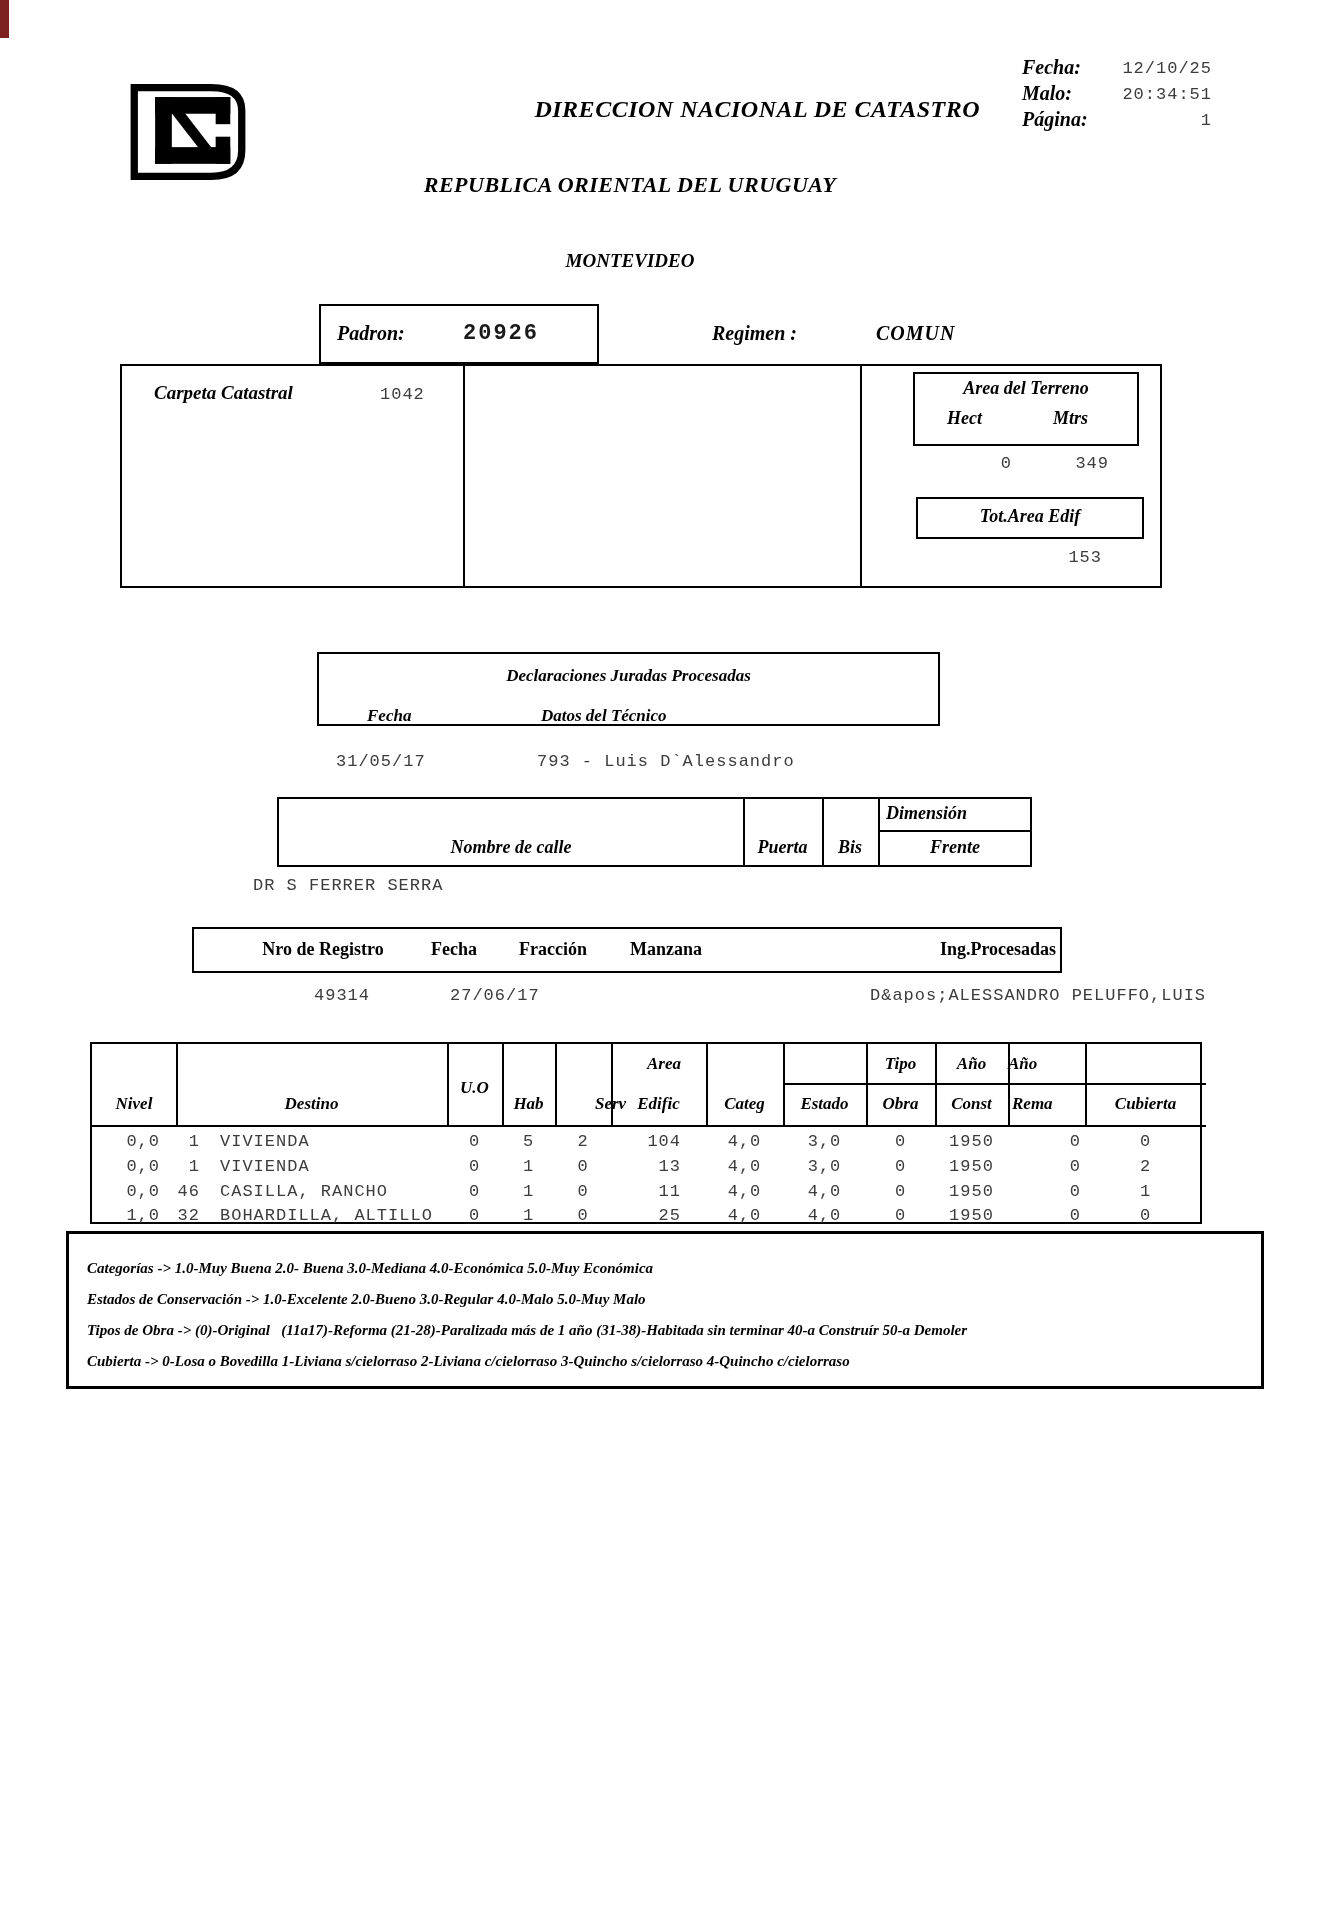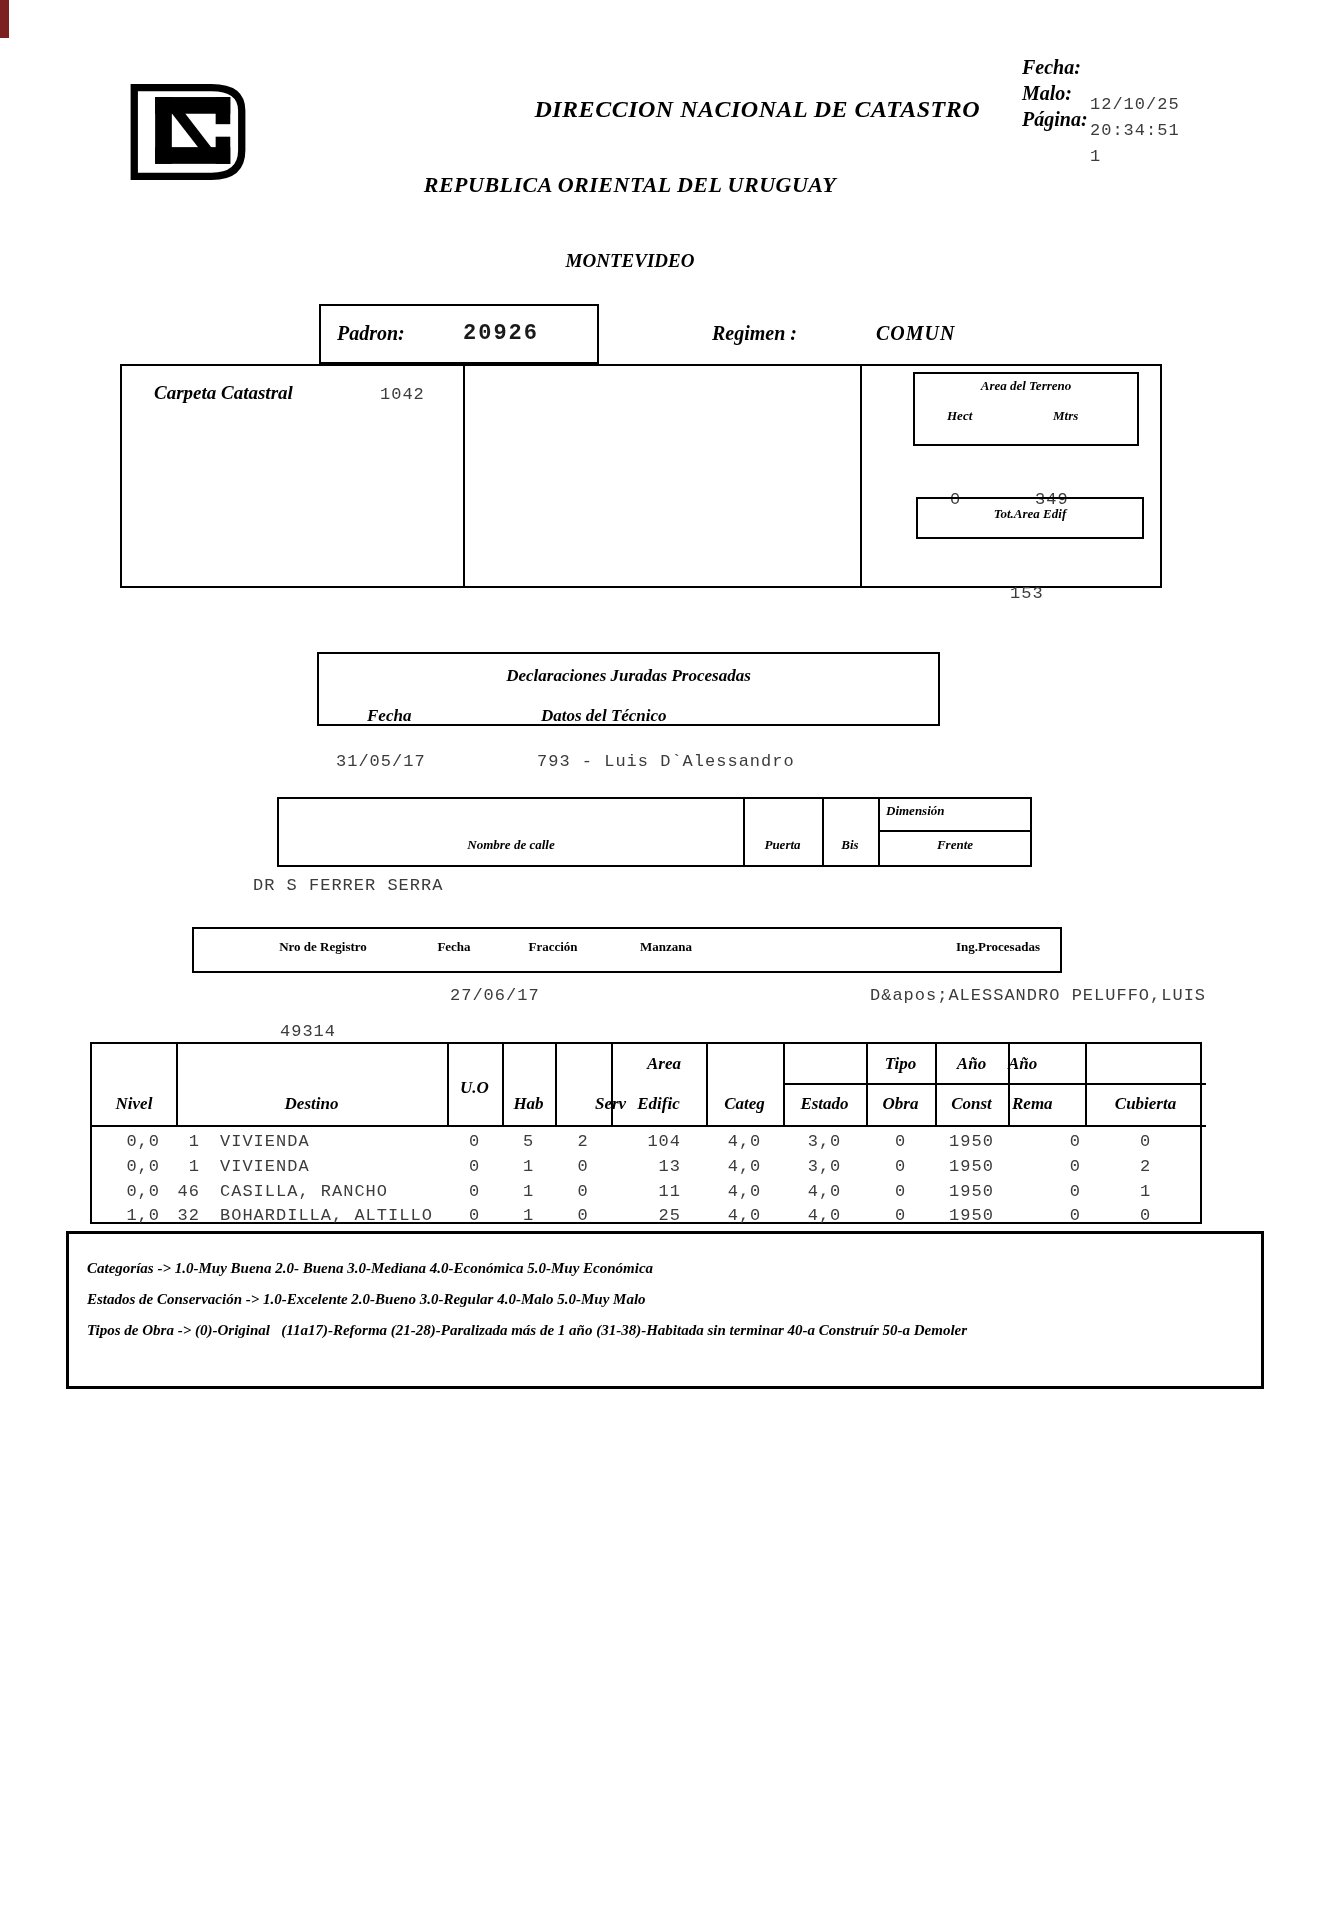--- a/index.html
+++ b/index.html
@@ -5,23 +5,23 @@
   html,body{margin:0;padding:0;background:#e8e8e8;}
   #page{position:relative;width:1317px;height:1920px;background:#ffffff;overflow:hidden;
         font-family:"Liberation Serif","DejaVu Serif",serif;}
   .abs{position:absolute;}
   .ser{font-family:"Liberation Serif","DejaVu Serif",serif;font-weight:700;font-style:italic;color:#000;white-space:nowrap;}
   .seru{font-style:normal;margin-left:44px;}
   .mono{font-family:"Liberation Mono","DejaVu Sans Mono",monospace;color:#3c3c3c;font-size:17px;letter-spacing:1px;white-space:nowrap;}
   .monob{font-weight:700;color:#1a1a1a;}
   .box{border:2px solid #000;box-sizing:border-box;}
   .box3{border:3px solid #000;box-sizing:border-box;}
-  .tc{text-align:center;} .tr{text-align:left;margin-top:36px;}
+  .tc{text-align:center;} .tr{text-align:right;}
   .ln{position:absolute;background:#000;}
-  .f15{font-size:15px;} .f17{font-size:17px;} .f18{font-size:13px;} .f19{font-size:19px;}
+  .f15{font-size:15px;} .f17{font-size:17px;} .f18{font-size:18px;} .f19{font-size:19px;}
   .f20{font-size:20px;}
   .pre{white-space:pre;}
   
   .c-nivel{left:10px;width:58px;text-align:right;}
   .c-dnum{left:76px;width:32px;text-align:right;}
   .c-dname{left:128px;width:240px;text-align:left;}
   .c-uo{left:355px;width:55px;text-align:center;}
   .c-hab{left:410px;width:53px;text-align:center;}
   .c-serv{left:463px;width:56px;text-align:center;}
   .c-area{left:519px;width:70px;text-align:right;}
@@ -216,15 +216,16 @@
       <div class="cell mono c-const">1950</div>
       <div class="cell mono c-rema">0</div>
       <div class="cell mono c-cub">0</div>
     </div>
   </div>
 
   <div class="abs box3" style="left:66px;top:1231px;width:1198px;height:158px;">
     <div class="abs ser f15 pre" style="left:18px;top:26px;">Categorías -&gt; 1.0-Muy Buena 2.0- Buena 3.0-Mediana 4.0-Económica 5.0-Muy Económica</div>
     <div class="abs ser f15 pre" style="left:18px;top:57px;">Estados de Conservación -&gt; 1.0-Excelente 2.0-Bueno 3.0-Regular 4.0-Malo 5.0-Muy Malo</div>
     <div class="abs ser f15 pre" style="left:18px;top:88px;">Tipos de Obra -&gt; (0)-Original   (11a17)-Reforma (21-28)-Paralizada más de 1 año (31-38)-Habitada sin terminar 40-a Construír 50-a Demoler</div>
+    <div class="abs ser f15 pre" style="left:18px;top:119px;">Cubierta -&gt; 0-Losa o Bovedilla 1-Liviana s/cielorraso 2-Liviana c/cielorraso 3-Quincho s/cielorraso 4-Quincho c/cielorraso</div>
   </div>
 
 </div>
 
 </body></html>

